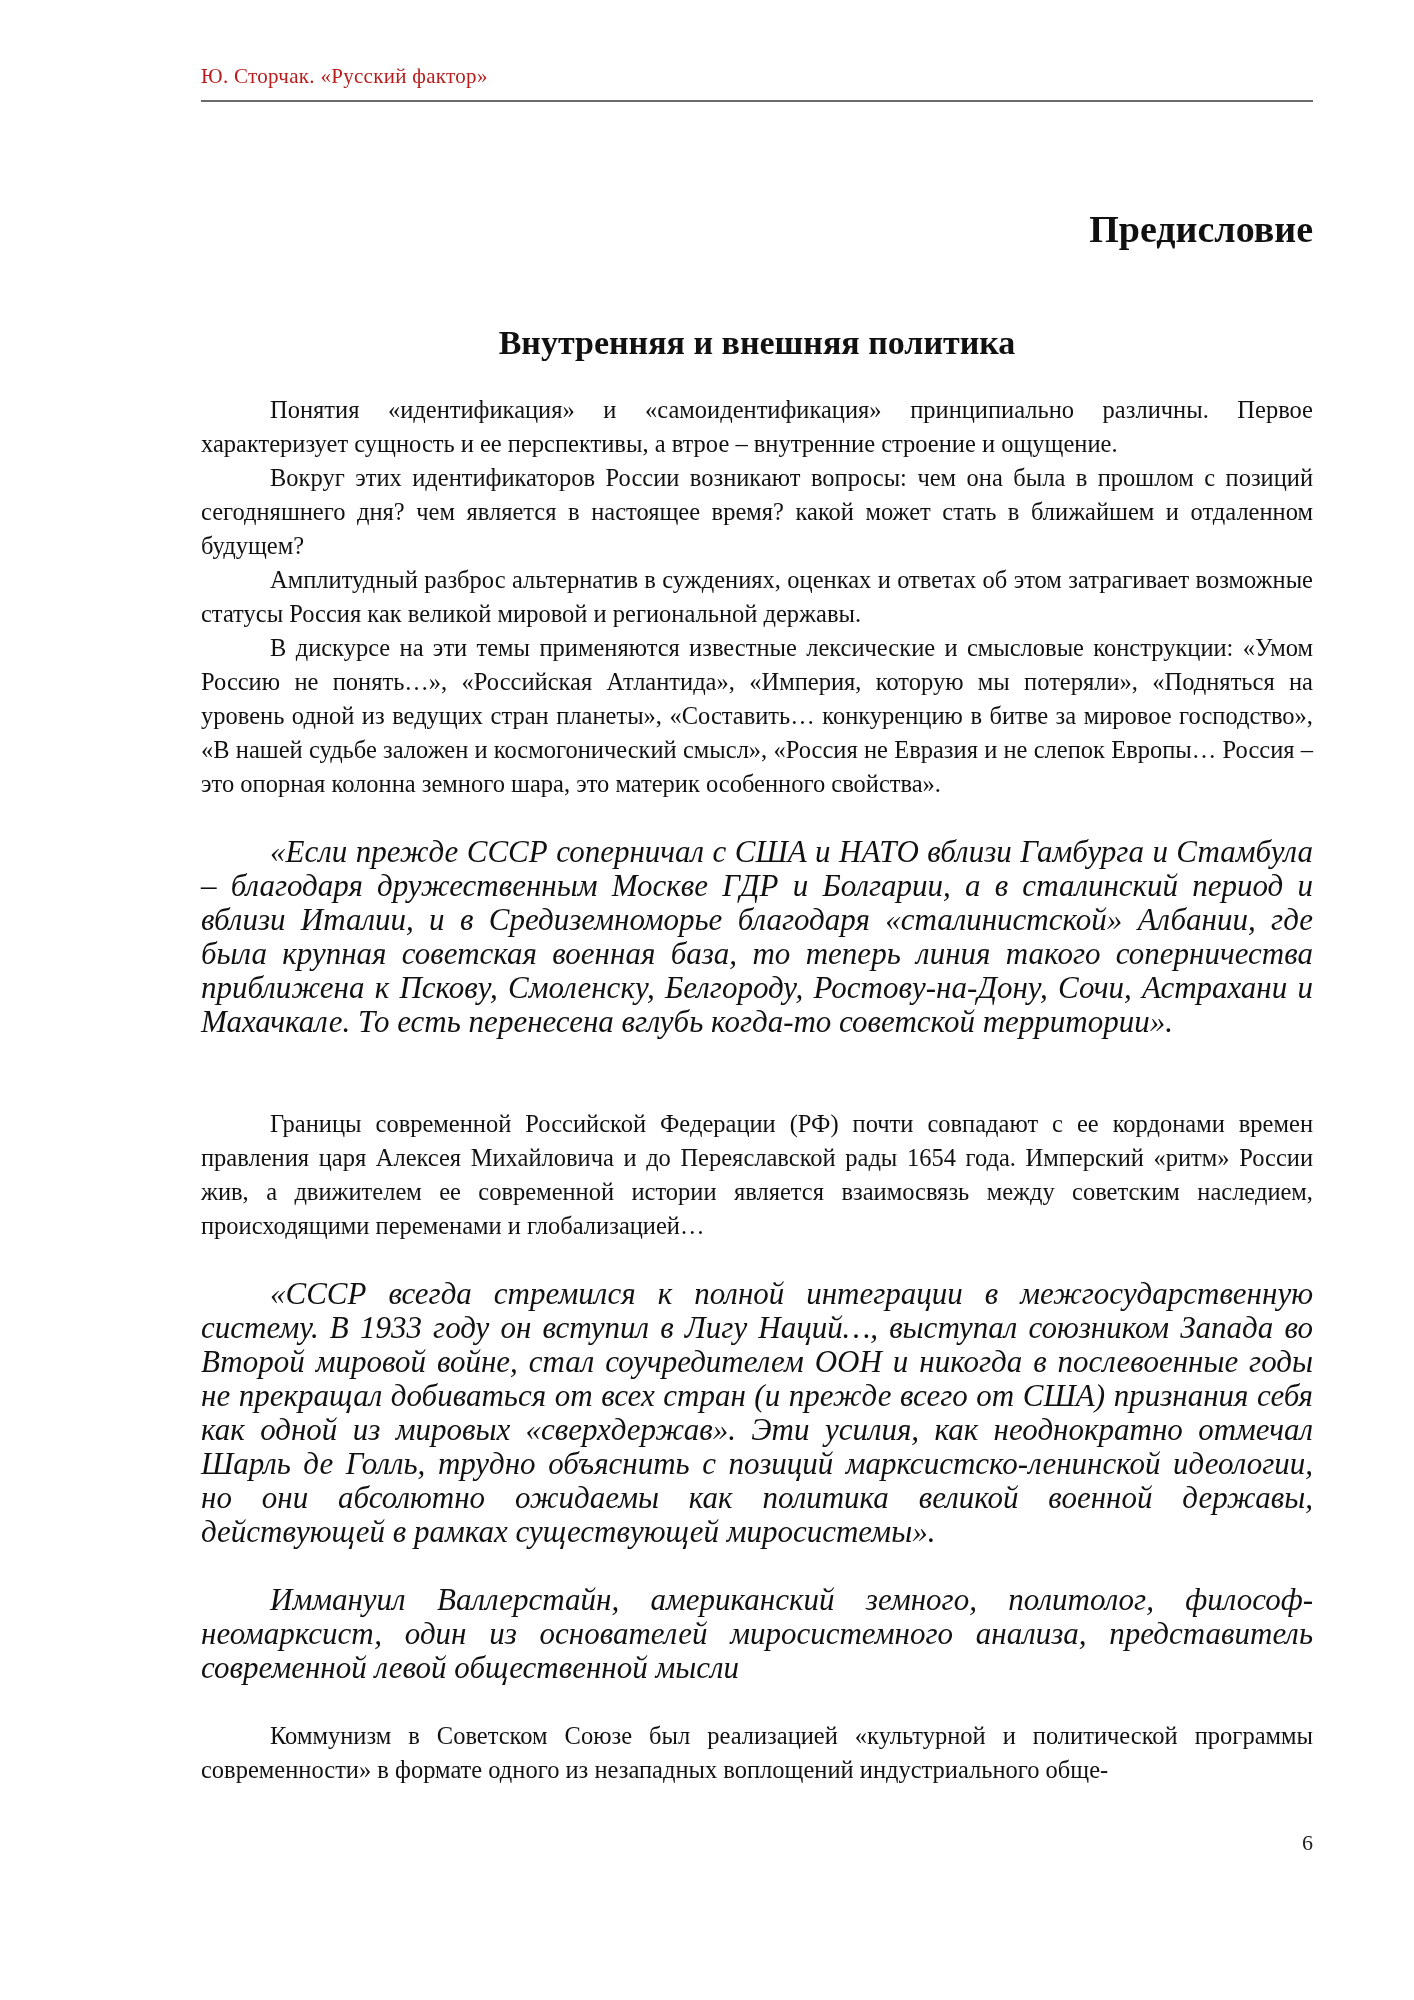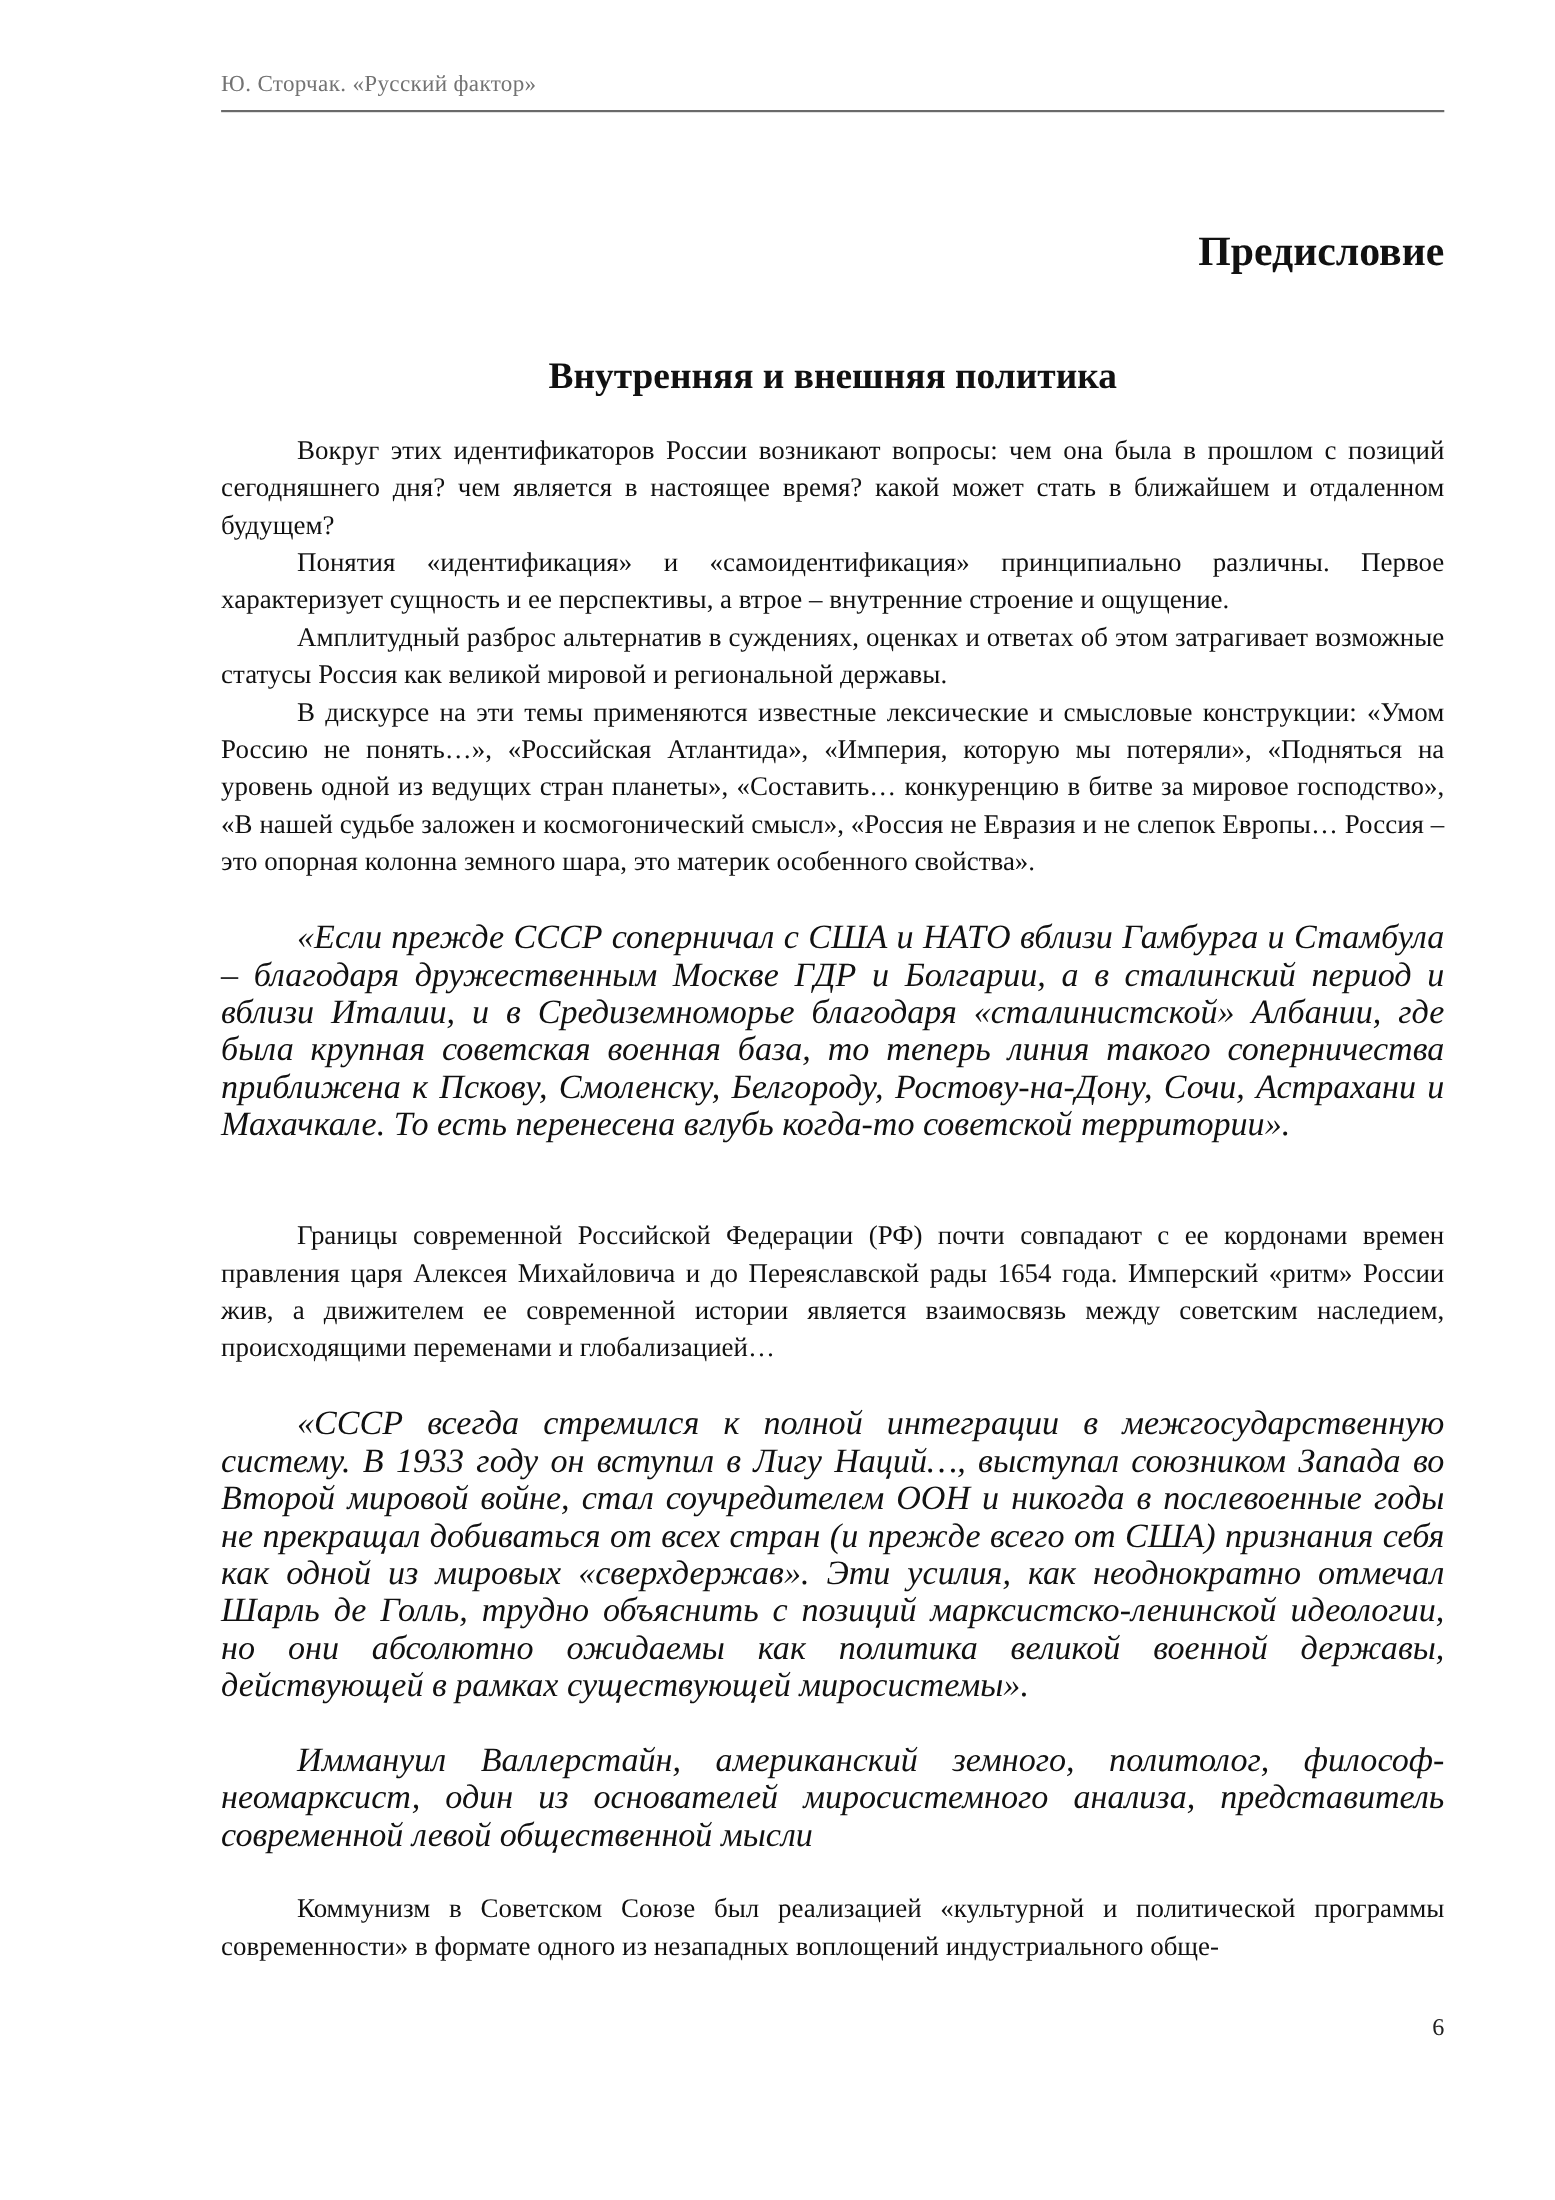--- a/index.html
+++ b/index.html
@@ -3,21 +3,21 @@
   <meta charset="utf-8">
   <style>
     html, body { margin: 0; padding: 0; background: #ffffff; }
     body { width: 1414px; height: 2000px; position: relative; overflow: hidden; }
     .page {
       position: absolute; left: 201px; top: 0; width: 1112px; height: 2000px;
       font-family: "Liberation Serif", serif; color: #111;
     }
     .running-head {
       position: absolute; top: 64px; left: 0; width: 1112px;
-      font-size: 21px; color: #737373; letter-spacing: 0.3px;
+      font-size: 21px; color: #b91c1c; letter-spacing: 0.3px;
     }
     .head-rule {
       position: absolute; top: 100px; left: 0; width: 1112px; height: 0;
       border-top: 2px solid #6a6a6a;
     }
     .title {
       position: absolute; top: 205px; left: 0; width: 1112px; text-align: right;
       font-size: 38px; font-weight: bold; margin: 0; line-height: 48px;
     }
     .subtitle {
@@ -39,22 +39,22 @@
 <body>
 
 <div class="page">
   <div class="running-head">Ю.  Сторчак.  «Русский фактор»</div>
   <div class="head-rule"></div>
 
   <h1 class="title">Предисловие</h1>
   <h2 class="subtitle">Внутренняя и внешняя политика</h2>
 
   <div class="body">
+    <p>Понятия «идентификация» и «самоидентификация» принципиально различны. Первое характеризует сущность и ее перспективы, а втрое – внутренние строение и ощущение.</p>
     <p>Вокруг этих идентификаторов России возникают вопросы: чем она была в прошлом с позиций сегодняшнего дня? чем является в настоящее время? какой может стать в ближайшем и отдаленном будущем?</p>
-    <p>Понятия «идентификация» и «самоидентификация» принципиально различны. Первое характеризует сущность и ее перспективы, а втрое – внутренние строение и ощущение.</p>
     <p>Амплитудный разброс альтернатив в суждениях, оценках и ответах об этом затрагивает возможные статусы Россия как великой мировой и региональной державы.</p>
     <p>В дискурсе на эти темы применяются известные лексические и смысловые конструкции: «Умом Россию не понять…», «Российская Атлантида», «Империя, которую мы потеряли», «Подняться на уровень одной из ведущих стран планеты», «Составить… конкуренцию в битве за мировое господство», «В нашей судьбе заложен и космогонический смысл», «Россия не Евразия и не слепок Европы… Россия – это опорная колонна земного шара, это материк особенного свойства».</p>
     <div class="gap"></div>
     <p class="quote">«Если прежде СССР соперничал с США и НАТО вблизи Гамбурга и Стамбула – благодаря дружественным Москве ГДР и Болгарии, а в сталинский период и вблизи Италии, и в Средиземноморье благодаря «сталинистской» Албании, где была крупная советская военная база, то теперь линия такого соперничества приближена к Пскову, Смоленску, Белгороду, Ростову-на-Дону, Сочи, Астрахани и Махачкале. То есть перенесена вглубь когда-то советской территории».</p>
     <div class="gap"></div>
     <div class="gap"></div>
     <p>Границы современной Российской Федерации (РФ) почти совпадают с ее кордонами времен правления царя Алексея Михайловича и до Переяславской рады 1654 года. Имперский «ритм» России жив, а движителем ее современной истории является взаимосвязь между советским наследием, происходящими переменами и глобализацией…</p>
     <div class="gap"></div>
     <p class="quote">«СССР всегда стремился к полной интеграции в межгосударственную систему. В 1933 году он вступил в Лигу Наций…, выступал союзником Запада во Второй мировой войне, стал соучредителем ООН и никогда в послевоенные годы не прекращал добиваться от всех стран (и прежде всего от США) признания себя как одной из мировых «сверхдержав». Эти усилия, как неоднократно отмечал Шарль де Голль, трудно объяснить с позиций марксистско-ленинской идеологии, но они абсолютно ожидаемы как политика великой военной державы, действующей в рамках существующей миросистемы».</p>
     <div class="gap"></div>

